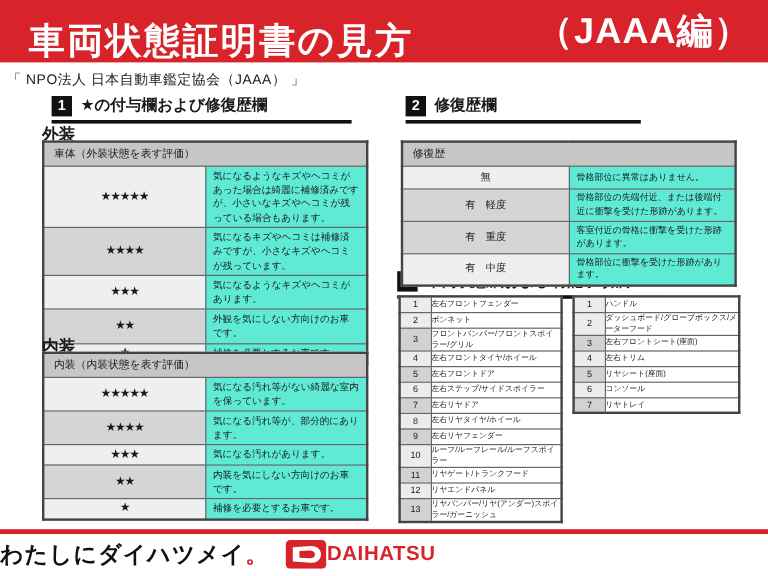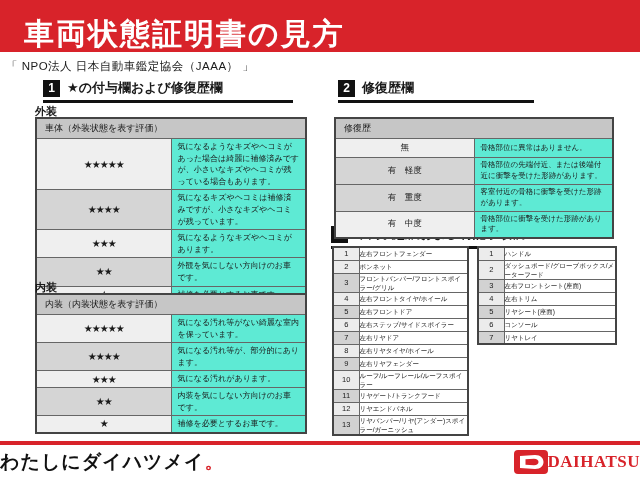--- a/index.html
+++ b/index.html
@@ -15,21 +15,21 @@
   .banner-title{color:#fff;font-weight:bold;font-size:30px;letter-spacing:2px;white-space:nowrap;margin-top:16px;}
   .banner-edition{color:#fff;font-weight:bold;font-size:30px;letter-spacing:1px;margin-left:auto;white-space:nowrap;}
   .subtitle{position:absolute;left:6px;top:59px;font-size:11.5px;letter-spacing:.5px;}
   
   .sec-head{position:absolute;display:flex;align-items:center;gap:7px;border-bottom:3px solid #111;padding-bottom:3px;box-sizing:border-box;}
   .sec-num{background:#111;color:#fff;min-width:17px;height:17px;display:flex;align-items:center;justify-content:center;font-weight:bold;font-size:12px;}
   .sec-title{font-weight:bold;font-size:13px;white-space:nowrap;}
   .s1{left:43px;top:79px;width:250px;}
   .s2{left:338px;top:79px;width:196px;}
   .s3{left:331px;top:225px;width:226px;}
-  .group-label{position:absolute;font-weight:bold;font-size:11px;}
+  .group-label{position:absolute;font-weight:bold;font-size:14px;}
   .ext-label{left:35px;top:104px;}
   .int-label{left:35px;top:280px;}
   
   table{border-collapse:collapse;position:absolute;table-layout:fixed;background:#fff;}
   td,th{border:1px solid #666;box-sizing:border-box;}
   table{border:2px solid #444;}
   th.tbl-head{background:#c6c6c6;font-weight:normal;font-size:9px;text-align:left;padding:3px 8px;height:14px;}
   .label-cell{background:#efefef;text-align:center;vertical-align:middle;font-size:10px;letter-spacing:-1px;white-space:nowrap;}
   .tr.shaded .label-cell{background:#d5d5d5;}
   .desc-cell{font-size:8px;padding:2px 6px;line-height:1.45;vertical-align:middle;background:#5eead4;}
@@ -46,31 +46,32 @@
   
   .parts-table td{padding:0;}
   .num-cell{background:#ececec;text-align:center;vertical-align:middle;font-size:7.5px;width:26px;}
   .tr.shaded .num-cell{background:#d2d2d2;}
   .item-cell{font-size:6.5px;padding:3px 4px;line-height:1.4;vertical-align:middle;background:#fff;}
   .parts-left{left:332px;top:246px;width:137px;}
   .parts-right{left:477px;top:246px;width:140px;}
   .parts-table tbody tr{height:13px;}
   
   .red-line{position:absolute;left:0;top:441px;width:640px;height:4px;background:#d8232a;}
-  .footer{position:absolute;left:0;top:449px;width:640px;display:flex;align-items:center;justify-content:space-between;gap:14px;font-family:Liberation Serif, serif;}
+  .footer{position:absolute;left:0;top:449px;width:640px;display:flex;align-items:center;justify-content:flex-start;gap:14px;}
   .slogan{font-weight:bold;font-size:19px;letter-spacing:1px;color:#111;white-space:nowrap;}
   .slogan .period{color:#d8232a;}
   .brand-group{display:flex;align-items:center;gap:0;}
   .brand-word{color:#d8232a;font-weight:bold;font-size:17px;letter-spacing:.5px;}
 </style>
 </head>
 <body>
 
 <div class="banner">
   <span class="banner-title">車両状態証明書の見方</span>
+  <span class="banner-edition">（JAAA編）</span>
 </div>
 
 <div class="subtitle">「 NPO法人 日本自動車鑑定協会（JAAA） 」</div>
 
 <div class="sec-head s1">
   <span class="sec-num">1</span>
   <span class="sec-title">★の付与欄および修復歴欄</span>
 </div>
 <div class="sec-head s2">
   <span class="sec-num">2</span>

